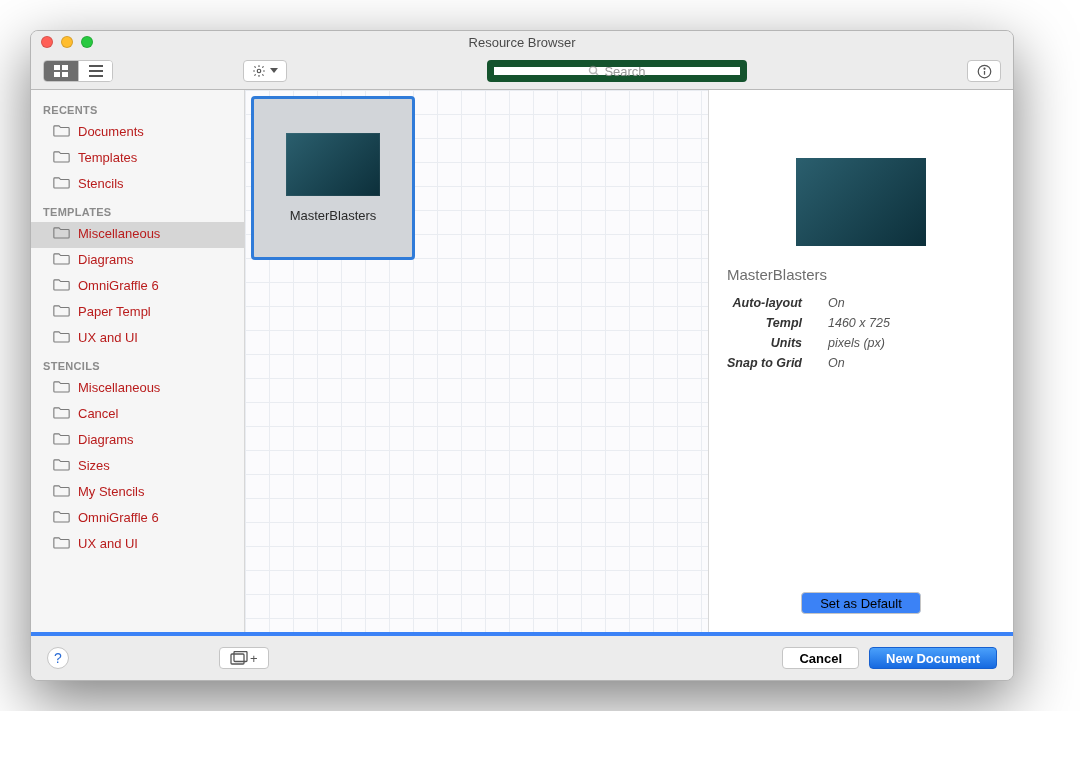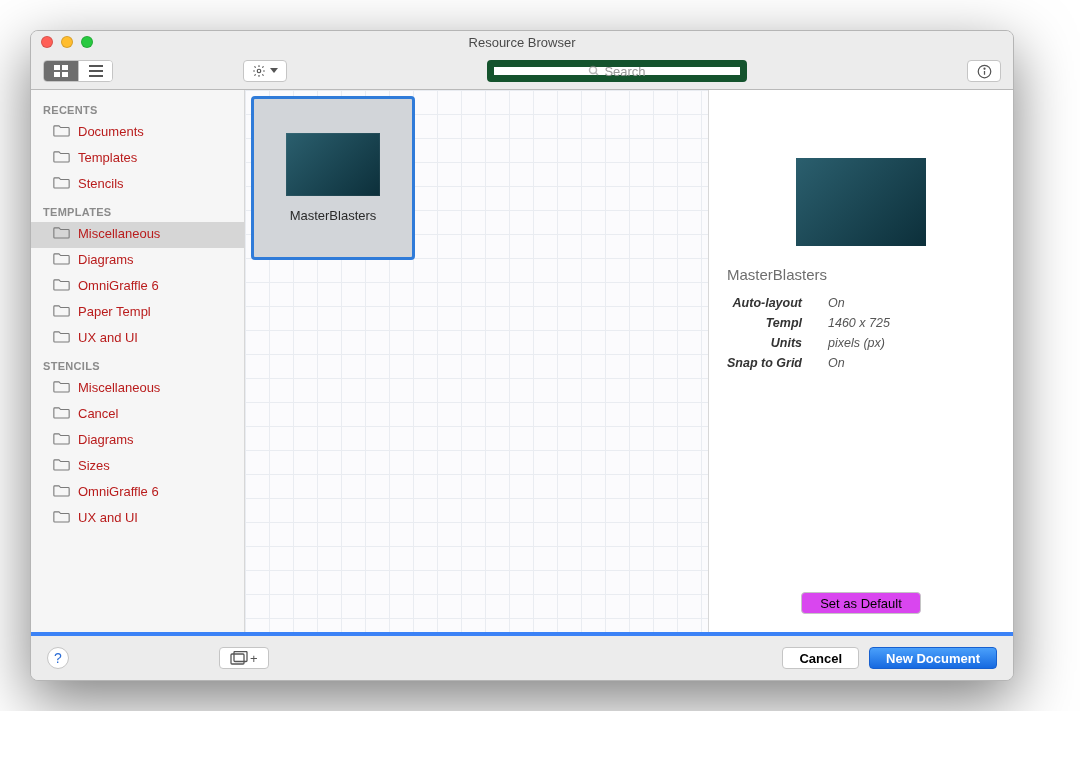--- a/index.html
+++ b/index.html
@@ -44,21 +44,21 @@
   .thumb { width:164px; height:164px; border:3px solid #2f7bd9; border-radius:4px; background:#d2d5d9; display:flex; flex-direction:column; align-items:center; justify-content:center; gap:12px; }
   .thumb .preview { width:94px; height:63px; background:linear-gradient(135deg,#2b5f6e,#0c2f3a); box-shadow: inset 0 0 0 1px rgba(255,255,255,0.05); }
   .thumb .label { font-size:13px; color:#2a2a2a; }
   .detail { width:304px; background:#fff; padding:68px 18px 16px; display:flex; flex-direction:column; align-items:center; }
   .detail .preview { width:130px; height:88px; background:linear-gradient(135deg,#2b5f6e,#0c2f3a); }
   .detail h3 { font-size:15px; font-weight:400; color:#6e6e6e; align-self:flex-start; margin:20px 0 10px; }
   .meta { width:100%; font-size:12.5px; color:#333; }
   .meta .row { display:flex; padding:3px 0;font-style:italic;}
   .meta .k { width:85px; text-align:right; padding-right:10px; color:#333; font-weight:600;}
   .meta .v { color:#555;margin-left:16px; }
-  .detail .default-btn { margin-top:auto; margin-bottom:2px; height:22px; padding:0 18px; border:1px solid #c5c5c5; border-radius:4px; background:#d946ef; font-size:13px; cursor:pointer;}
+  .detail .default-btn { margin-top:auto; margin-bottom:2px; height:22px; padding:0 18px; border:1px solid #c5c5c5; border-radius:4px; background:#3b82f6; font-size:13px; cursor:pointer;}
   .footer { height:44px; background:#ececec; display:flex; align-items:center; padding:0 16px; gap:10px;}
   .help-btn { width:22px; height:22px; border-radius:50%; border:1px solid #c5c5c5; background:#fff; color:#2a6cd6; font-size:14px; display:flex;align-items:center;justify-content:center;cursor:pointer;}
   .add-btn { margin-left:140px; height:22px; padding:0 10px; border:1px solid #c5c5c5; border-radius:4px; background:#fff; display:flex;align-items:center;gap:2px;cursor:pointer;font-size:13px;}
   .footer .spacer { flex:1; }
   .btn { height:22px; padding:0 16px; border:1px solid #c5c5c5; border-radius:4px; background:#fff; font-size:13px; cursor:pointer;font-weight:bold; }
   .btn.primary { background:linear-gradient(#4aa0fb,#1669e0); color:#fff; border-color:#1760cf; }
 </style>
 </head>
 <body>
 
@@ -193,20 +193,26 @@
         <div class="sb-item">
           <svg class="folder-ic" viewBox="0 0 20 15">
             <path d="M1 3v10a1 1 0 001 1h16a1 1 0 001-1V5a1 1 0 00-1-1H9L7 2H2a1 1 0 00-1 1z"></path>
           </svg>
           <span>Sizes</span>
         </div>
         <div class="sb-item">
           <svg class="folder-ic" viewBox="0 0 20 15">
             <path d="M1 3v10a1 1 0 001 1h16a1 1 0 001-1V5a1 1 0 00-1-1H9L7 2H2a1 1 0 00-1 1z"></path>
           </svg>
+          <span>My Stencils</span>
+        </div>
+        <div class="sb-item">
+          <svg class="folder-ic" viewBox="0 0 20 15">
+            <path d="M1 3v10a1 1 0 001 1h16a1 1 0 001-1V5a1 1 0 00-1-1H9L7 2H2a1 1 0 00-1 1z"></path>
+          </svg>
           <span>OmniGraffle 6</span>
         </div>
         <div class="sb-item">
           <svg class="folder-ic" viewBox="0 0 20 15">
             <path d="M1 3v10a1 1 0 001 1h16a1 1 0 001-1V5a1 1 0 00-1-1H9L7 2H2a1 1 0 00-1 1z"></path>
           </svg>
           <span>UX and UI</span>
         </div>
       </div>
     <div class="content">

